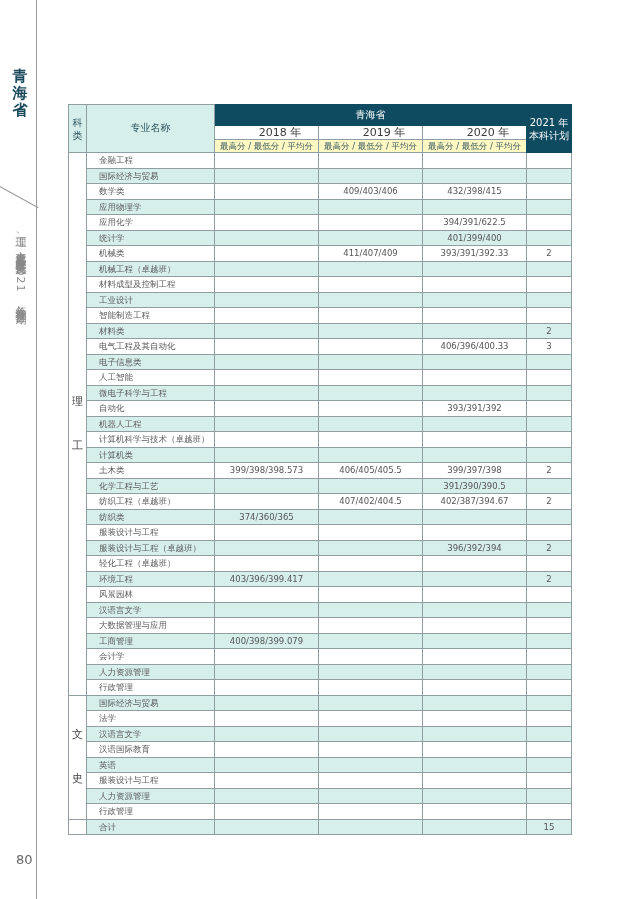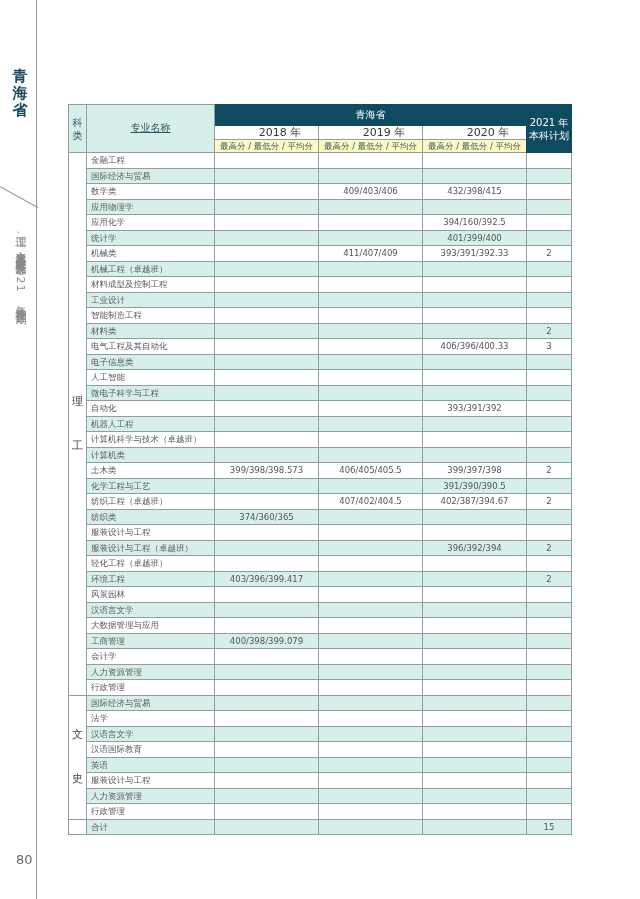--- a/index.html
+++ b/index.html
@@ -12,26 +12,26 @@
               color:#1a4a5c; line-height:17px; text-align:center; }
   .side-title { position:absolute; left:10px; top:228px; width:20px; font-size:11px; color:#8a8a8a;
                 writing-mode:vertical-rl; letter-spacing:1px; line-height:20px; }
   .page-num { position:absolute; left:16px; top:852px; font-size:13px; color:#666; }
 
   table { position:absolute; left:68px; top:104px; width:503px; border-collapse:collapse;
           table-layout:fixed; font-size:8.5px; }
   td, th { border:1px solid #8f9ea0; padding:0; height:14.5px; line-height:14.5px;
            text-align:center; font-weight:normal; white-space:nowrap; overflow:hidden; }
   th.corner { background:#d7efeb; color:#2c5560; font-size:10px; line-height:13px; }
-  th.name-h { background:#d7efeb; color:#2c5560; font-size:10px;text-decoration:underline; }
+  th.name-h { background:#d7efeb; color:#2c5560; font-size:10px; }
   th.prov { background:#0e4a60; color:#ffffff; font-size:10px; height:20px; line-height:20px; border-color:#0e4a60; }
   th.plan { background:#0e4a60; color:#ffffff; font-size:10px; line-height:13px; border-color:#0e4a60;margin-left:16px; }
   th.year { background:#ffffff; color:#3a3a3a; font-size:11px; height:13px; line-height:13px;padding-left:27px; }
   th.sub { background:#fef9c3; color:#3a5a60; font-size:8.5px; height:12px; line-height:12px; }
-  td.name { text-align:left; padding-left:4px; color:#5a5a5a; }
+  td.name { text-align:left; padding-left:12px; color:#5a5a5a; }
   td.cat { background:#ffffff; color:#444; font-size:11px; line-height:22px; vertical-align:middle; }
   tr.alt td:not(.cat) { background:#d7efeb; }
   td.val { color:#555; }
 </style>
 </head>
 <body>
 
 <div class="vrule"></div>
 <div class="diag"></div>
 <div class="province">青海省</div>
@@ -92,21 +92,21 @@
         <td class="name">应用物理学</td>
         <td class="val"></td>
         <td class="val"></td>
         <td class="val"></td>
         <td class="val"></td>
       </tr>
       <tr>
         <td class="name">应用化学</td>
         <td class="val"></td>
         <td class="val"></td>
-        <td class="val">394/160/392.5</td>
+        <td class="val">394/391/622.5</td>
         <td class="val"></td>
       </tr>
       <tr class="alt">
         <td class="name">统计学</td>
         <td class="val"></td>
         <td class="val"></td>
         <td class="val">401/399/400</td>
         <td class="val"></td>
       </tr>
       <tr>

